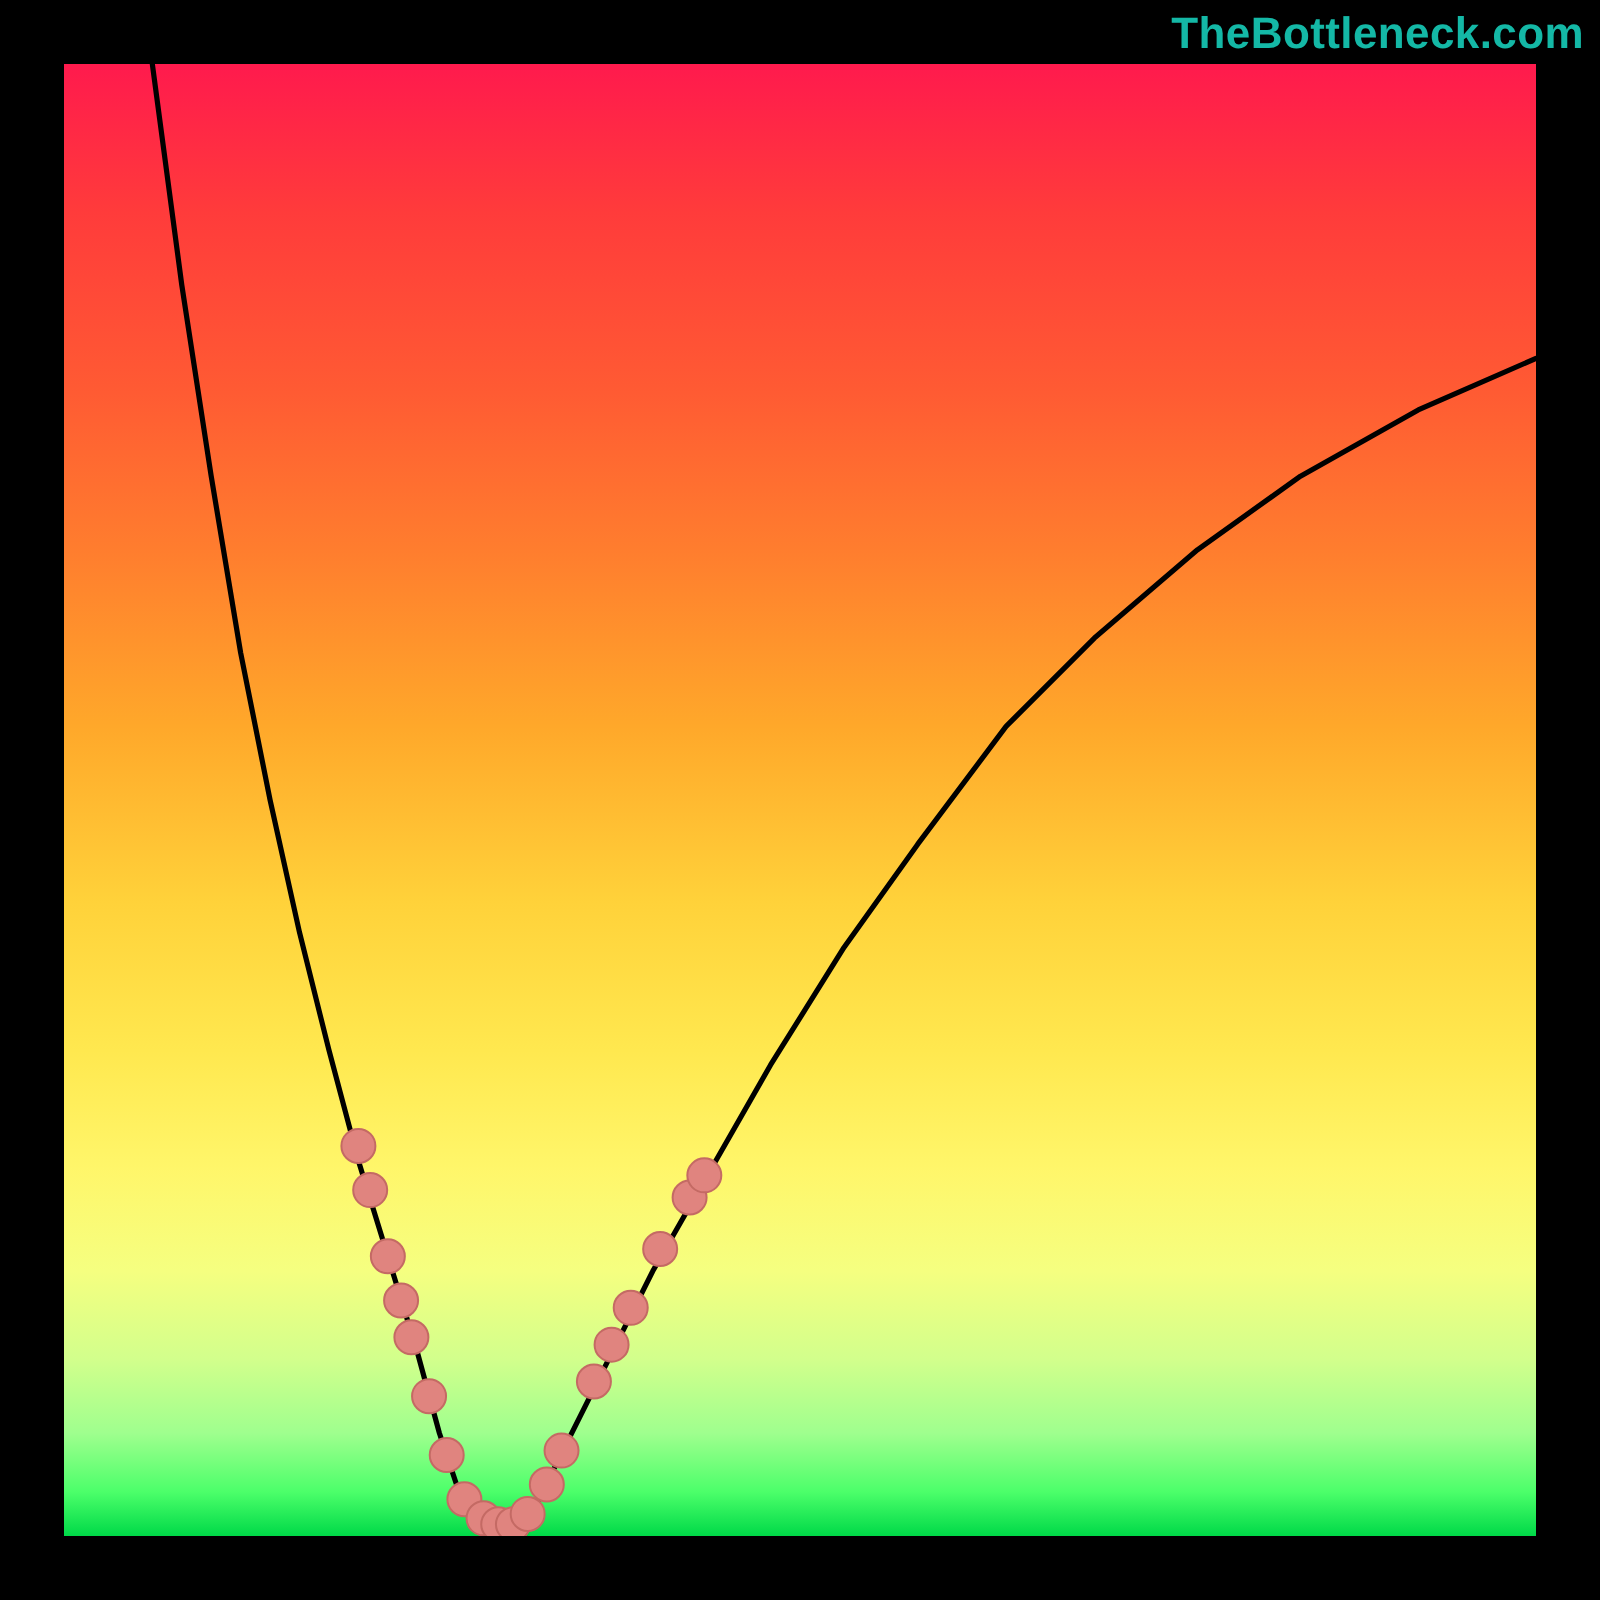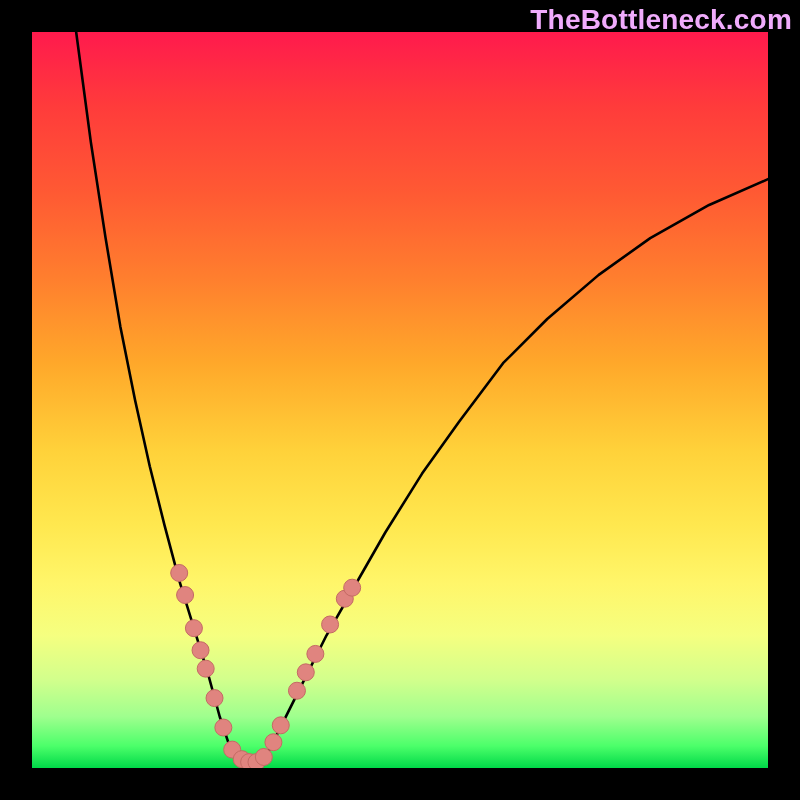--- a/index.html
+++ b/index.html
@@ -38,23 +38,23 @@
       #9fff8e 93%,
       #4cff6a 97%,
       #00d948 100%
     );
   }
   .watermark {
     position: absolute;
     top: 4px;
     right: 8px;
     font-family: Arial, Helvetica, sans-serif;
-    font-size: 28px;
+    font-size: 22px;
     font-weight: 600;
-    color: #f0abfc;
+    color: #14b8a6;
     letter-spacing: 0.2px;
   }
   svg.curve {
     position: absolute;
     top: 0;
     left: 0;
   }
 </style>
 </head>
 <body>

